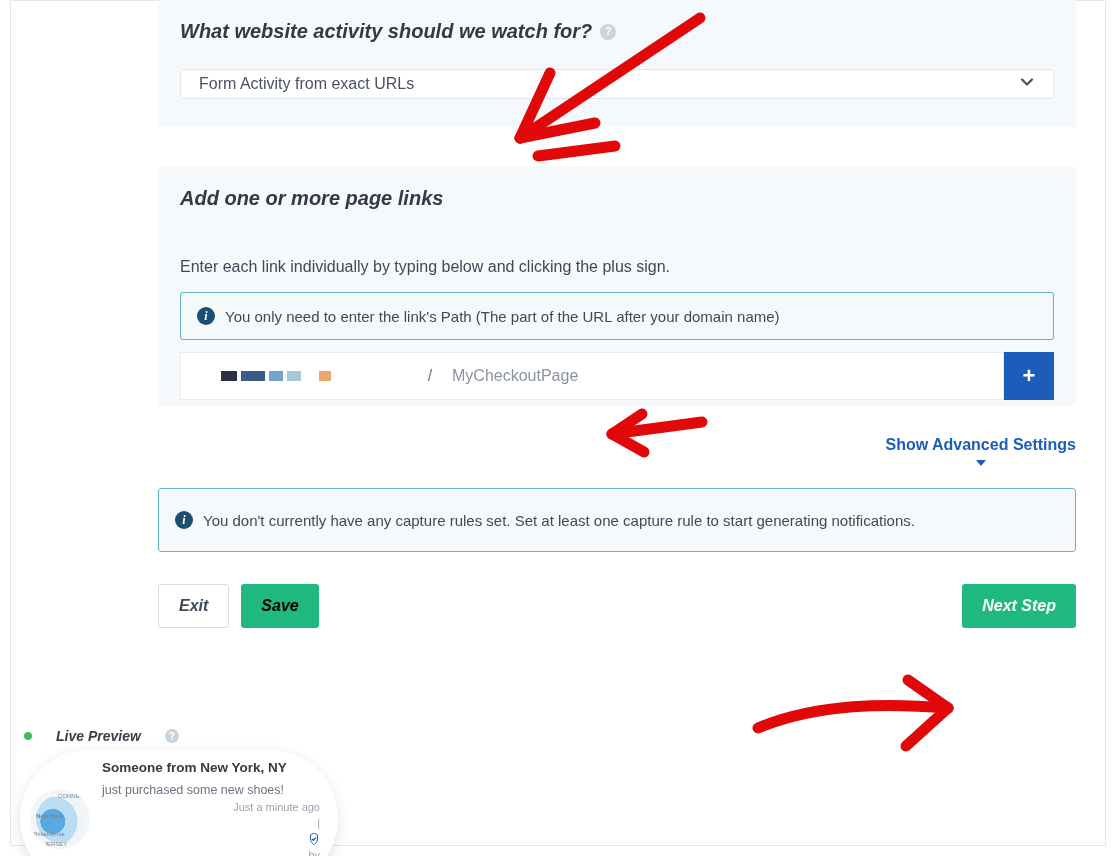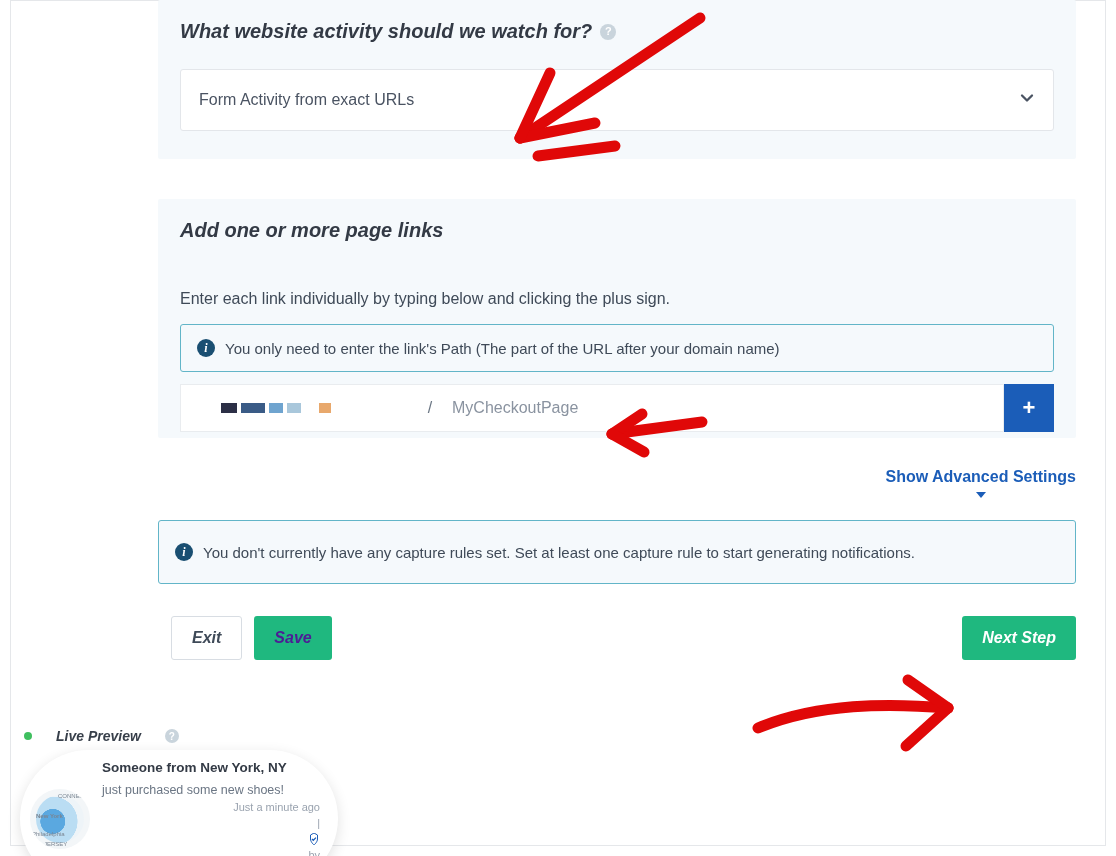--- a/index.html
+++ b/index.html
@@ -55,21 +55,21 @@
   .panel-body {
     padding: 8px 22px 28px 22px;
   }
   .panel-body2 {
     padding: 8px 22px 6px 22px;
   }
   .select-row {
     background: #fff;
     border: 1px solid #e3e6ea;
     border-radius: 3px;
-    height: 62px;
+    height: 30px;
     display: flex;
     align-items: center;
     padding: 0 18px;
     cursor: pointer;
     justify-content: space-between;
     color: #4a5362;
     font-size: 16px;
   }
   .chev {
     color: #4a5362;
@@ -178,42 +178,41 @@
     align-items: center;
     gap: 10px;
     color: #3f4a58;
     font-size: 15px;
     margin-bottom: 32px;
   }
   .btn-row {
     display: flex;
     gap: 12px;
     align-items: center;
-    margin-left: 13px;
   }
   .btn {
     height: 44px;
     padding: 0 20px;
     border-radius: 3px;
     font-style: italic;
     font-weight: 700;
     font-size: 16px;
     cursor: pointer;
     border: none;
     display:inline-flex; align-items:center; justify-content:center;
   }
   .btn-exit {
     background: #fff;
     border: 1px solid #d8dde3;
     color: #3f4a58;
     min-width: 68px;
   }
   .btn-save {
     background: #1fb87f;
-    color: #4c1d95;
+    color: #000000;
     min-width: 74px;
   }
   .btn-next {
     background: #1fb87f;
     color: #fff;
     min-width: 112px;
     margin-left: auto;
   }
 
   

